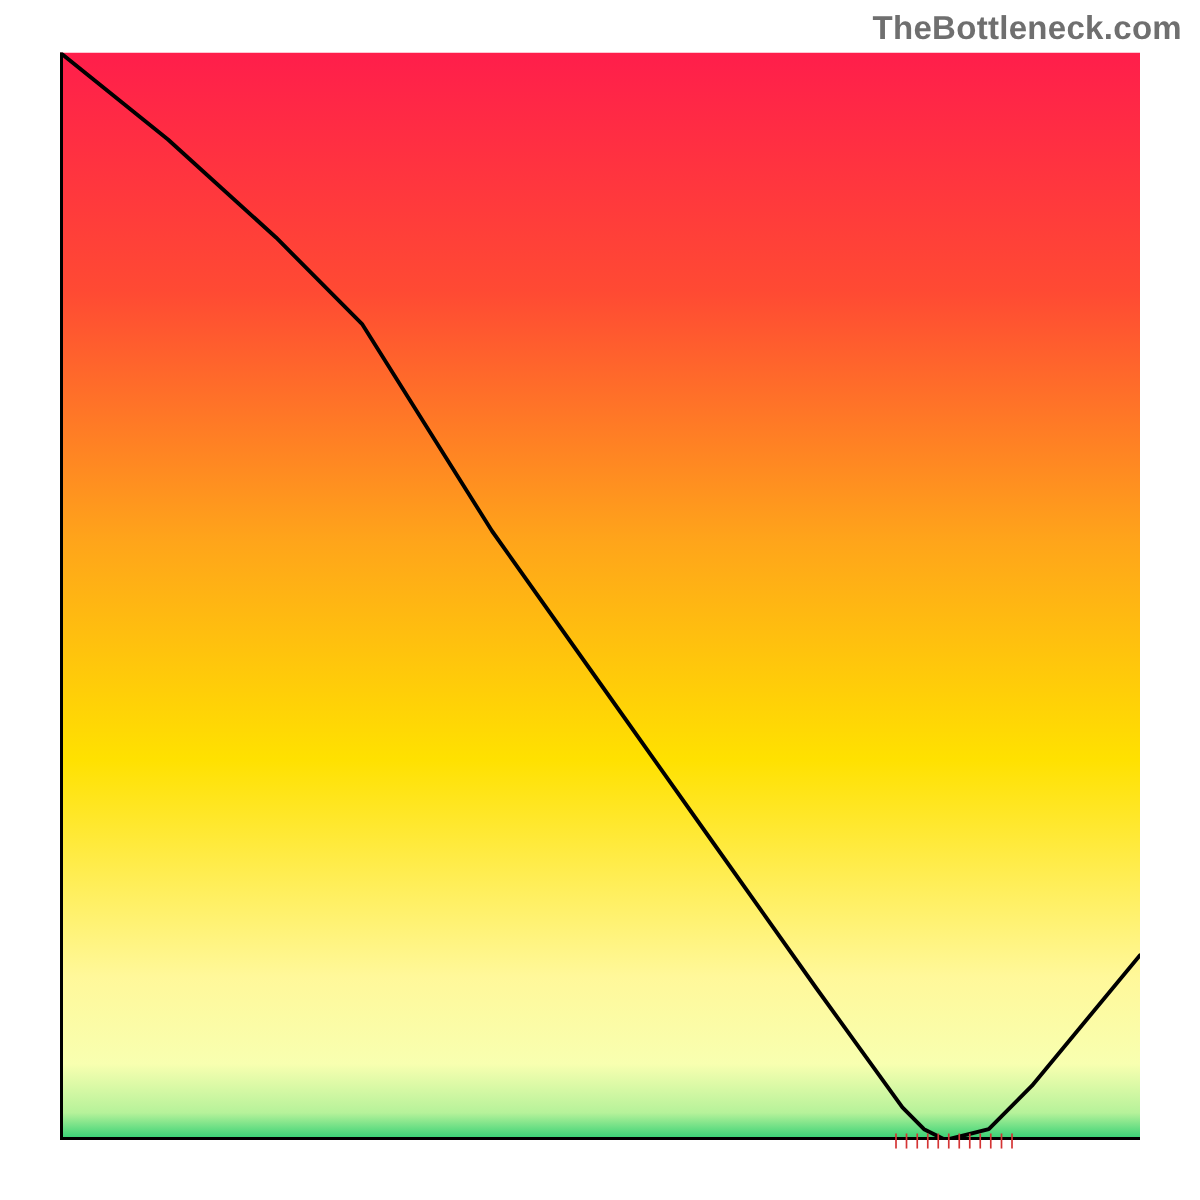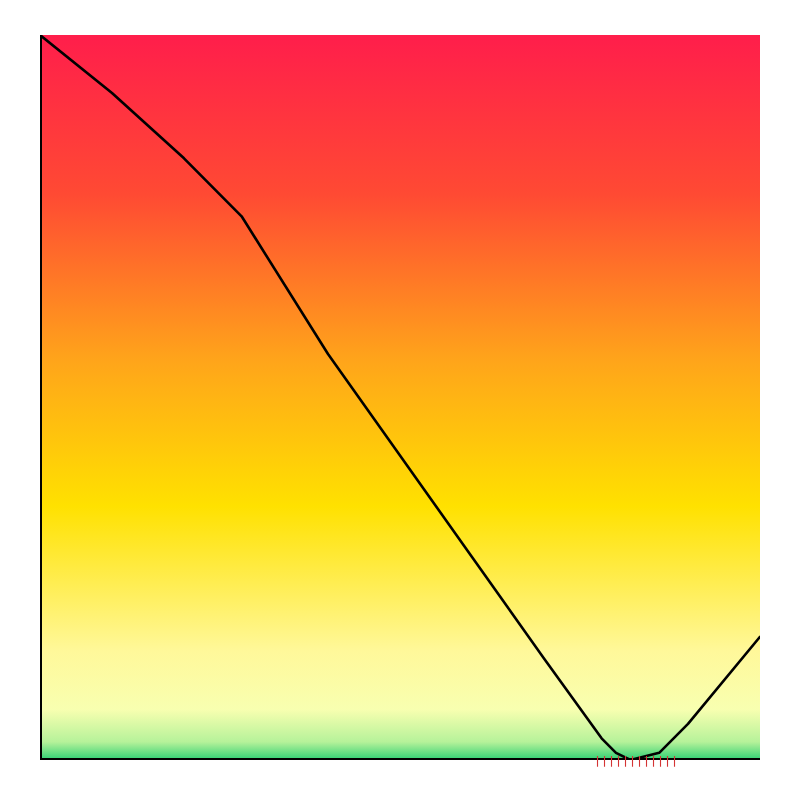--- a/index.html
+++ b/index.html
@@ -48,20 +48,21 @@
     letter-spacing: 1px;
     color: #d43434;
     font-weight: bold;
   }
 </style>
 </head>
 <body>
 
 <div class="stage">
 
+  <div class="watermark">TheBottleneck.com</div>
 
   <div class="plot">
 
     <svg id="chart-svg" viewBox="0 0 720 725" width="720" height="725" preserveAspectRatio="none">
       <defs>
 
         <linearGradient id="bg-grad" x1="0" y1="0" x2="0" y2="1">
           <stop offset="0%" stop-color="#ff1e4b"></stop>
           <stop offset="22%" stop-color="#ff4a33"></stop>
           <stop offset="45%" stop-color="#ffa51a"></stop>

